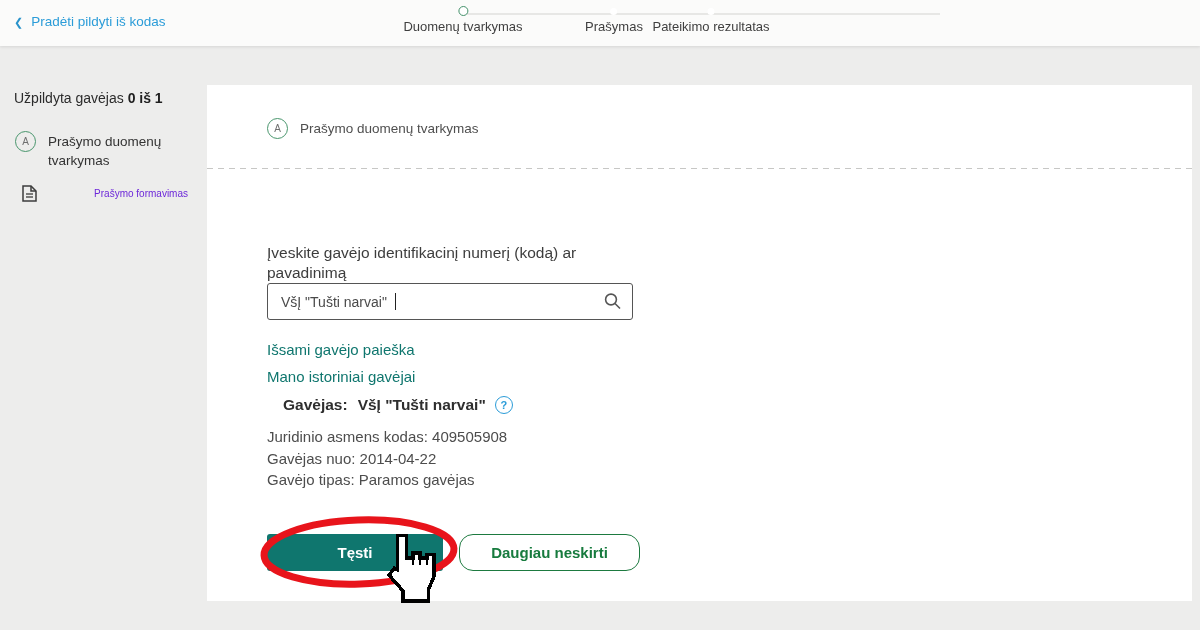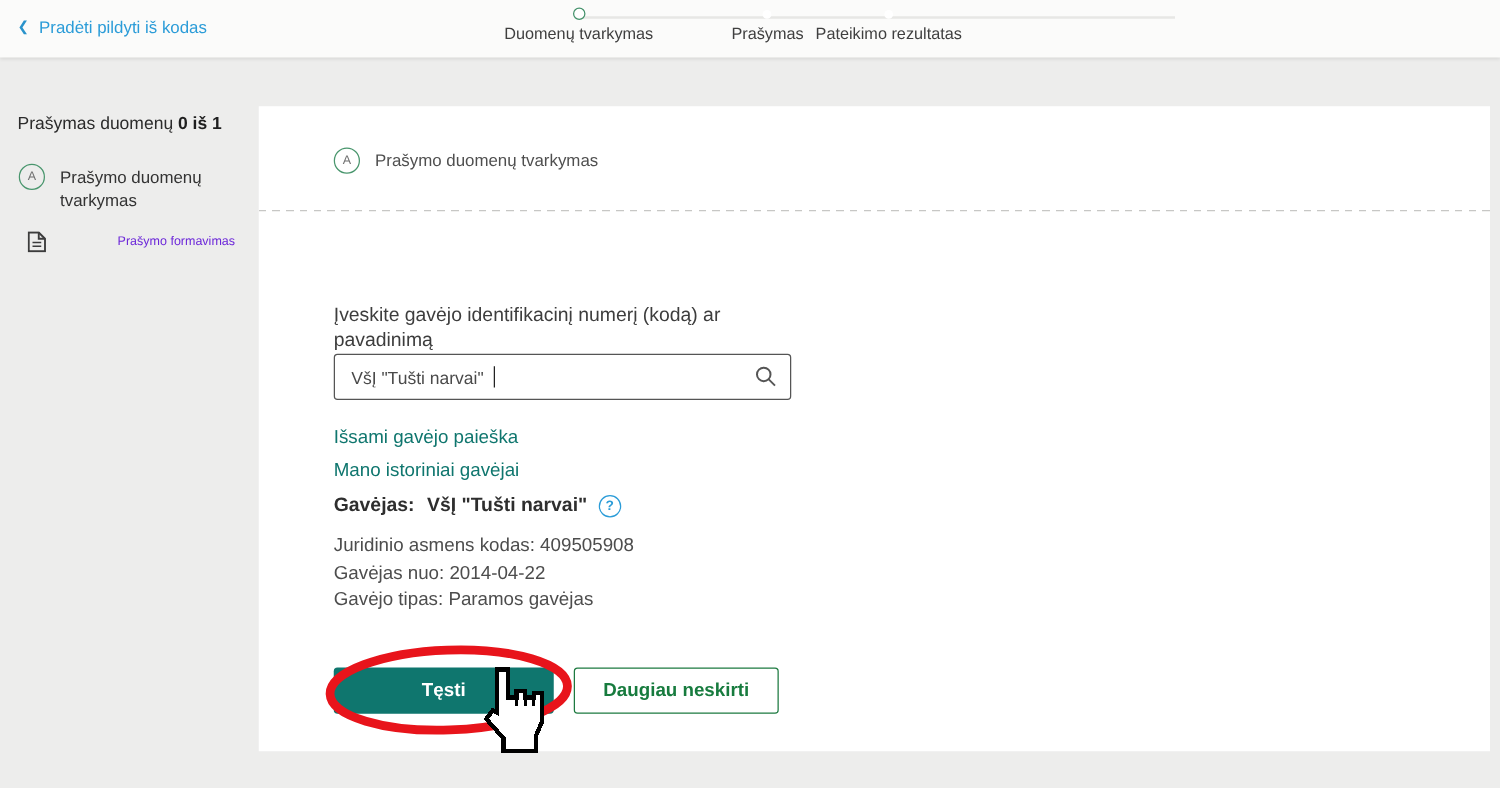--- a/index.html
+++ b/index.html
@@ -64,38 +64,38 @@
   .search-input {
     width:366px; height:37px; border:1.5px solid #555; border-radius:3px;
     font-family:"Liberation Sans", sans-serif; font-size:14px; color:#4a4a4a;
     padding:0 38px 0 13px; background:#fff; outline:none;
   }
   .text-caret { position:absolute; left:128px; top:10px; width:1px; height:17px; background:#222; }
   .search-icon { position:absolute; right:11px; top:9px; width:19px; height:19px; cursor:pointer; }
   .blue-link { position:absolute; left:60px; font-size:15px; color:#0f766e; text-decoration:none; cursor:pointer; }
   .link-1 { top:256px; }
   .link-2 { top:283px; }
-  .recipient-row { position:absolute; left:60px; top:311px; display:flex; align-items:center; gap:7px; }
+  .recipient-row { position:absolute; left:76px; top:311px; display:flex; align-items:center; gap:7px; }
   .recipient-label { font-size:15.5px; font-weight:bold; color:#2e2e2e; }
   .recipient-name { font-size:15.5px; font-weight:bold; color:#2e2e2e; margin-left:3px; }
   .help-icon {
     width:18px; height:18px; border:1.6px solid #2b9cd8; border-radius:50%;
     display:flex; align-items:center; justify-content:center;
     font-size:11px; font-weight:bold; color:#2b9cd8; cursor:pointer; margin-left:2px;
   }
   .details { position:absolute; left:60px; top:341px; font-size:15px; color:#4d4d4d; line-height:21.5px; }
   .btn-continue {
     position:absolute; left:60px; top:449px; width:176px; height:37px;
     background:#0f766e; border:none; border-radius:3px;
     color:#fff; font-size:15px; font-weight:bold; font-family:"Liberation Sans", sans-serif;
     cursor:pointer;
   }
   .btn-skip {
-    position:absolute; left:252px; top:449px; width:164px; height:37px;
-    background:#fff; border:1.6px solid #1d7a40; border-radius:3px;
+    position:absolute; left:252px; top:449px; width:181px; height:37px;
+    background:#fff; border:1.6px solid #1d7a40; border-radius:14px;
     color:#177b3e; font-size:15px; font-weight:bold; font-family:"Liberation Sans", sans-serif;
     cursor:pointer;
   }
   .red-ellipse { position:absolute; left:46px; top:424px; z-index:10; pointer-events:none; }
   .hand-cursor { position:absolute; left:170px; top:446px; z-index:11; pointer-events:none; }
 </style>
 </head>
 <body>
 
 <div class="topbar">
@@ -112,21 +112,21 @@
     <div class="marker-dot"></div>
     <div class="step-label">Prašymas</div>
   </div>
   <div class="step step3">
     <div class="marker-dot"></div>
     <div class="step-label">Pateikimo rezultatas</div>
   </div>
 </div>
 
 <div class="side-progress">
-  <span>Prašymas duomenų </span><b>0 iš 1</b>
+  <span>Užpildyta gavėjas </span><b>0 iš 1</b>
 </div>
 
 <div class="side-item side-item-1">
   <div class="circle-a">
     <span>A</span>
   </div>
 </div>
 <div class="side-label-1">Prašymo duomenų tvarkymas</div>
 
 <div class="side-item side-item-2">

